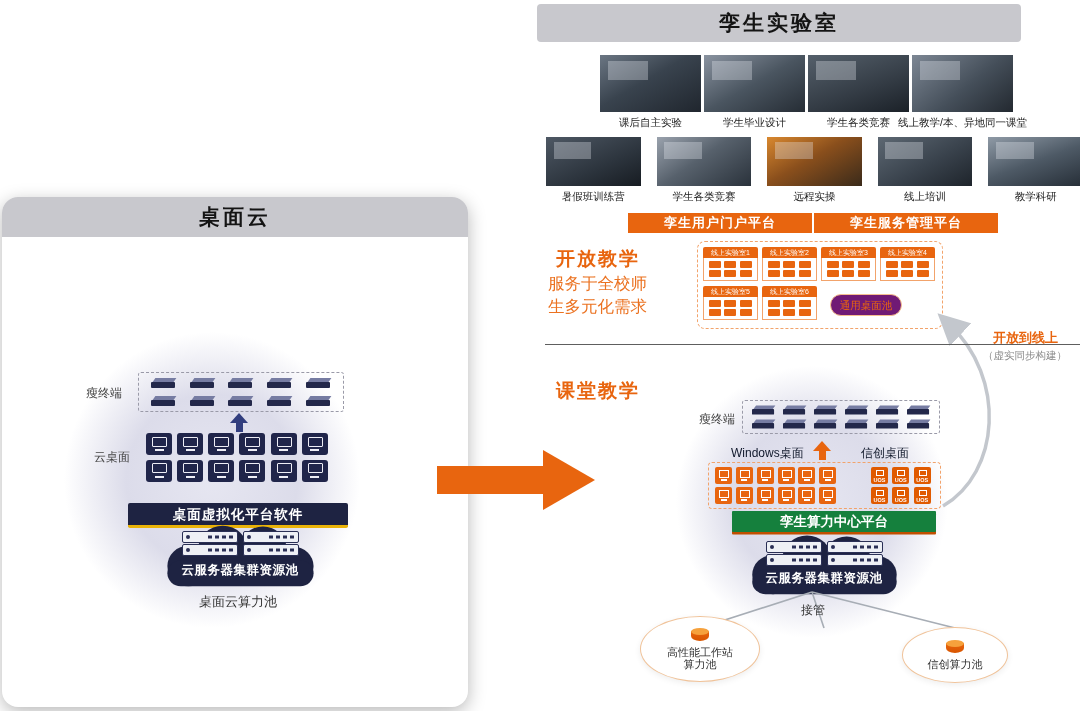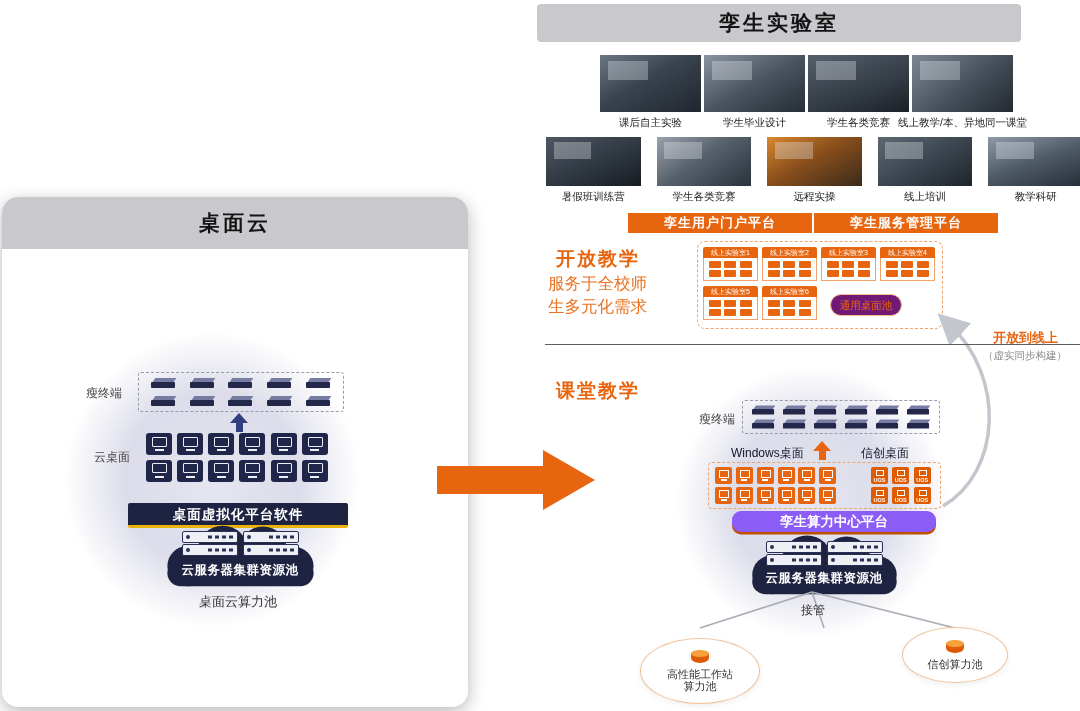--- a/index.html
+++ b/index.html
@@ -16,21 +16,21 @@
               display:grid;align-items:center;justify-items:center;padding:3px 5px;}
   .up-arrow{position:absolute;display:flex;flex-direction:column;align-items:center;}
   .up-arrow .head{width:0;height:0;border-left:9px solid transparent;border-right:9px solid transparent;border-bottom:10px solid var(--c);}
   .up-arrow .stem{width:7px;height:9px;background:var(--c);}
   .arrow-blue{--c:#323E7E;}
   .arrow-orange{--c:#E8650F;}
 
   
   .left-card{position:absolute;left:2px;top:197px;width:466px;height:510px;background:#fff;
              border-radius:16px;box-shadow:0 5px 18px rgba(0,0,0,.28);}
-  .left-card .panel-header{height:52px;border-radius:16px 16px 0 0;}
+  .left-card .panel-header{height:40px;border-radius:16px 16px 0 0;}
   .halo{position:absolute;border-radius:50%;
         background:radial-gradient(closest-side,#e6e6f1 0%,#dcdcea 58%,rgba(220,220,234,0) 100%);}
   .halo-left{left:62px;top:135px;width:296px;height:296px;}
 
   .lbl-thin-left{left:84px;top:188px;}
   .terms-left{left:136px;top:175px;width:206px;height:40px;grid-template-columns:repeat(5,1fr);row-gap:4px;}
   .term{width:25px;height:10px;position:relative;}
   .term::before{content:"";position:absolute;left:3px;top:0;width:21px;height:4px;background:#767CA2;transform:skewX(-35deg);}
   .term::after{content:"";position:absolute;left:0;top:3.5px;width:24px;height:6px;background:#23284A;border-radius:1px;}
 
@@ -130,32 +130,32 @@
                border:1.5px dashed #F2A36B;border-radius:4px;}
   .win-grid{position:absolute;left:6px;top:4px;display:grid;grid-template-columns:repeat(6,1fr);gap:3px;width:122px;}
   .oicon{width:17px;height:17px;background:#E8650F;border-radius:2px;position:relative;}
   .oicon::before{content:"";position:absolute;left:4px;top:3px;width:8px;height:6px;border:1px solid #fff;}
   .oicon::after{content:"";position:absolute;left:5.5px;top:12px;width:6px;height:1.5px;background:#fff;}
   .uos-grid{position:absolute;right:8px;top:4px;display:grid;grid-template-columns:repeat(3,1fr);gap:3px;width:61px;}
   .uicon{width:17px;height:17px;background:#E05A00;border-radius:2px;position:relative;color:#fff;
          font-size:5.5px;font-weight:bold;display:flex;align-items:flex-end;justify-content:center;padding-bottom:1.5px;}
   .uicon::before{content:"";position:absolute;left:5px;top:2.5px;width:6px;height:4.5px;border:1px solid #fff;}
 
-  .orange-platform{left:732px;top:511px;width:204px;height:21px;background:#8b5cf6;line-height:21px;
-                   font-size:13.5px;border-radius:9px;box-shadow:0 2.5px 0 #C04F00;}
+  .orange-platform{left:732px;top:511px;width:204px;height:21px;background:#15803d;line-height:21px;
+                   font-size:13.5px;border-radius:1px;box-shadow:0 2.5px 0 #C04F00;}
 
   .cloud-right{left:739px;top:532px;width:170px;height:64px;}
 
   .fanout{position:absolute;left:655px;top:590px;width:320px;height:40px;pointer-events:none;}
   .takeover{position:absolute;left:801px;top:602px;font-size:12px;color:#333;}
 
   .pool-ellipse{position:absolute;background:#fff;border:1.5px solid #F0C39A;border-radius:50%;
                 display:flex;flex-direction:column;align-items:center;justify-content:center;gap:3px;
                 box-shadow:0 2px 6px rgba(0,0,0,.07);}
-  .e1{left:640px;top:638px;width:120px;height:66px;}
+  .e1{left:640px;top:616px;width:120px;height:66px;}
   .e2{left:775px;top:627px;width:98px;height:56px;}
   .e3{left:902px;top:627px;width:106px;height:56px;}
   .pe-text{font-size:11px;line-height:12.5px;color:#333;text-align:center;}
   .e1 .pe-text{width:72px;}
   .db{width:18px;height:15px;position:relative;}
   .db::before{content:"";position:absolute;left:0;top:3.5px;width:18px;height:10px;
               background:linear-gradient(180deg,#E8650F,#D95600);border-radius:0 0 9px 9px/0 0 5px 5px;}
   .db::after{content:"";position:absolute;left:0;top:0;width:18px;height:7px;border-radius:50%;background:#F6A13C;}
 </style>
 </head>

